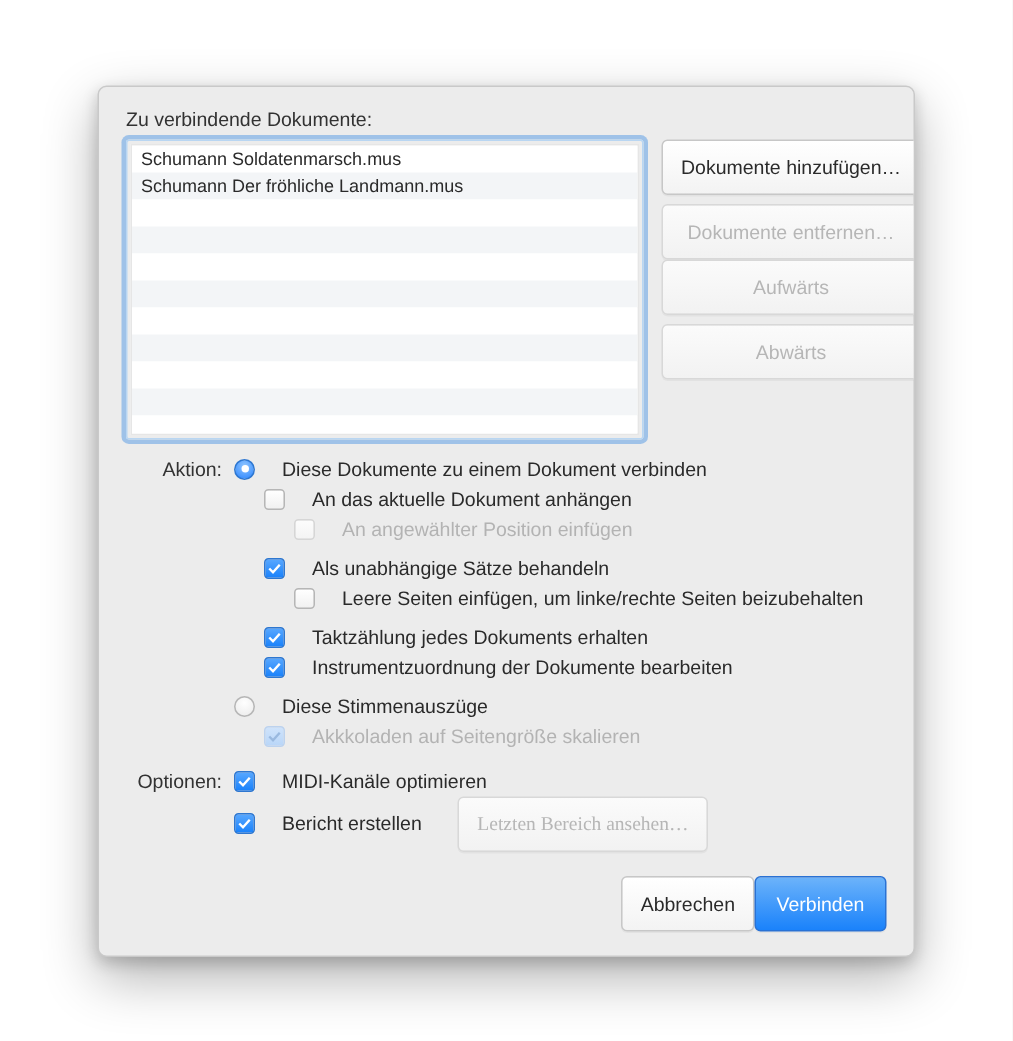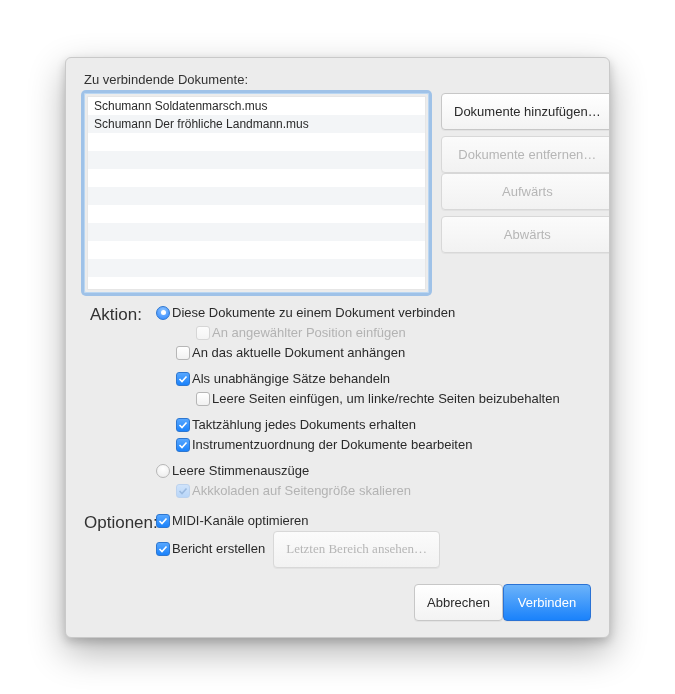--- a/index.html
+++ b/index.html
@@ -106,33 +106,33 @@
   .sidecol .gap { height: 6px; }
   .sidecol .grow { flex:1; }
   .formgrid {
     display: grid;
     grid-template-columns: 64px 1fr;
     column-gap: 8px;
     row-gap: 0;
     margin-top: 10px;
   }
   .fg-label {
-    text-align: center;
-    font-size: 17px;
+    text-align: right;
+    font-size: 13px;
     color: #323232;
     padding-top: 2px;
   }
   .opt-col { }
   .opt {
     display: flex;
     align-items: center;
     min-height: 20px;
     font-size: 13px;
     color: #2a2a2a;
-    gap: 2px;
+    gap: 18px;
   }
   .opt.ind1 { padding-left: 20px; }
   .opt.ind2 { padding-left: 40px; }
   .opt.dim { color: #b3b3b3; }
   .opt .txt { line-height: 16px; }
 
   .radio {
     width: 14px; height: 14px; border-radius: 50%;
     border: 1px solid #b6b6b6;
     background: radial-gradient(circle at 50% 30%, #ffffff, #eaeaea);
@@ -221,28 +221,28 @@
 
       <div class="formgrid">
         <div class="fg-label">Aktion:</div>
         <div class="opt-col">
 
           <div class="opt block first">
             <span class="radio sel"></span>
             <span class="txt">Diese Dokumente zu einem Dokument verbinden</span>
           </div>
 
+          <div class="opt ind1">
+            <span class="chk"></span>
+            <span class="txt">An das aktuelle Dokument anhängen</span>
+          </div>
           <div class="opt ind2 dim">
             <span class="chk dim"></span>
             <span class="txt">An angewählter Position einfügen</span>
           </div>
-          <div class="opt ind1">
-            <span class="chk"></span>
-            <span class="txt">An das aktuelle Dokument anhängen</span>
-          </div>
 
           <div class="opt ind1 block">
             <span class="chk on">
                 <svg viewBox="0 0 10 10">
                   <path d="M1.5 5 4 7.5 8.5 2.5" fill="none" stroke-width="1.6"></path>
                 </svg>
               </span>
             <span class="txt">Als unabhängige Sätze behandeln</span>
           </div>
           <div class="opt ind2">
@@ -262,21 +262,21 @@
             <span class="chk on">
                 <svg viewBox="0 0 10 10">
                   <path d="M1.5 5 4 7.5 8.5 2.5" fill="none" stroke-width="1.6"></path>
                 </svg>
               </span>
             <span class="txt">Instrumentzuordnung der Dokumente bearbeiten</span>
           </div>
 
           <div class="opt block">
             <span class="radio"></span>
-            <span class="txt">Leere Stimmenauszüge</span>
+            <span class="txt">Diese Stimmenauszüge</span>
           </div>
           <div class="opt ind1 dim">
             <span class="chk dim on">
                 <svg viewBox="0 0 10 10">
                   <path d="M1.5 5 4 7.5 8.5 2.5" fill="none" stroke-width="1.6"></path>
                 </svg>
               </span>
             <span class="txt">Akkkoladen auf Seitengröße skalieren</span>
           </div>
         </div>

